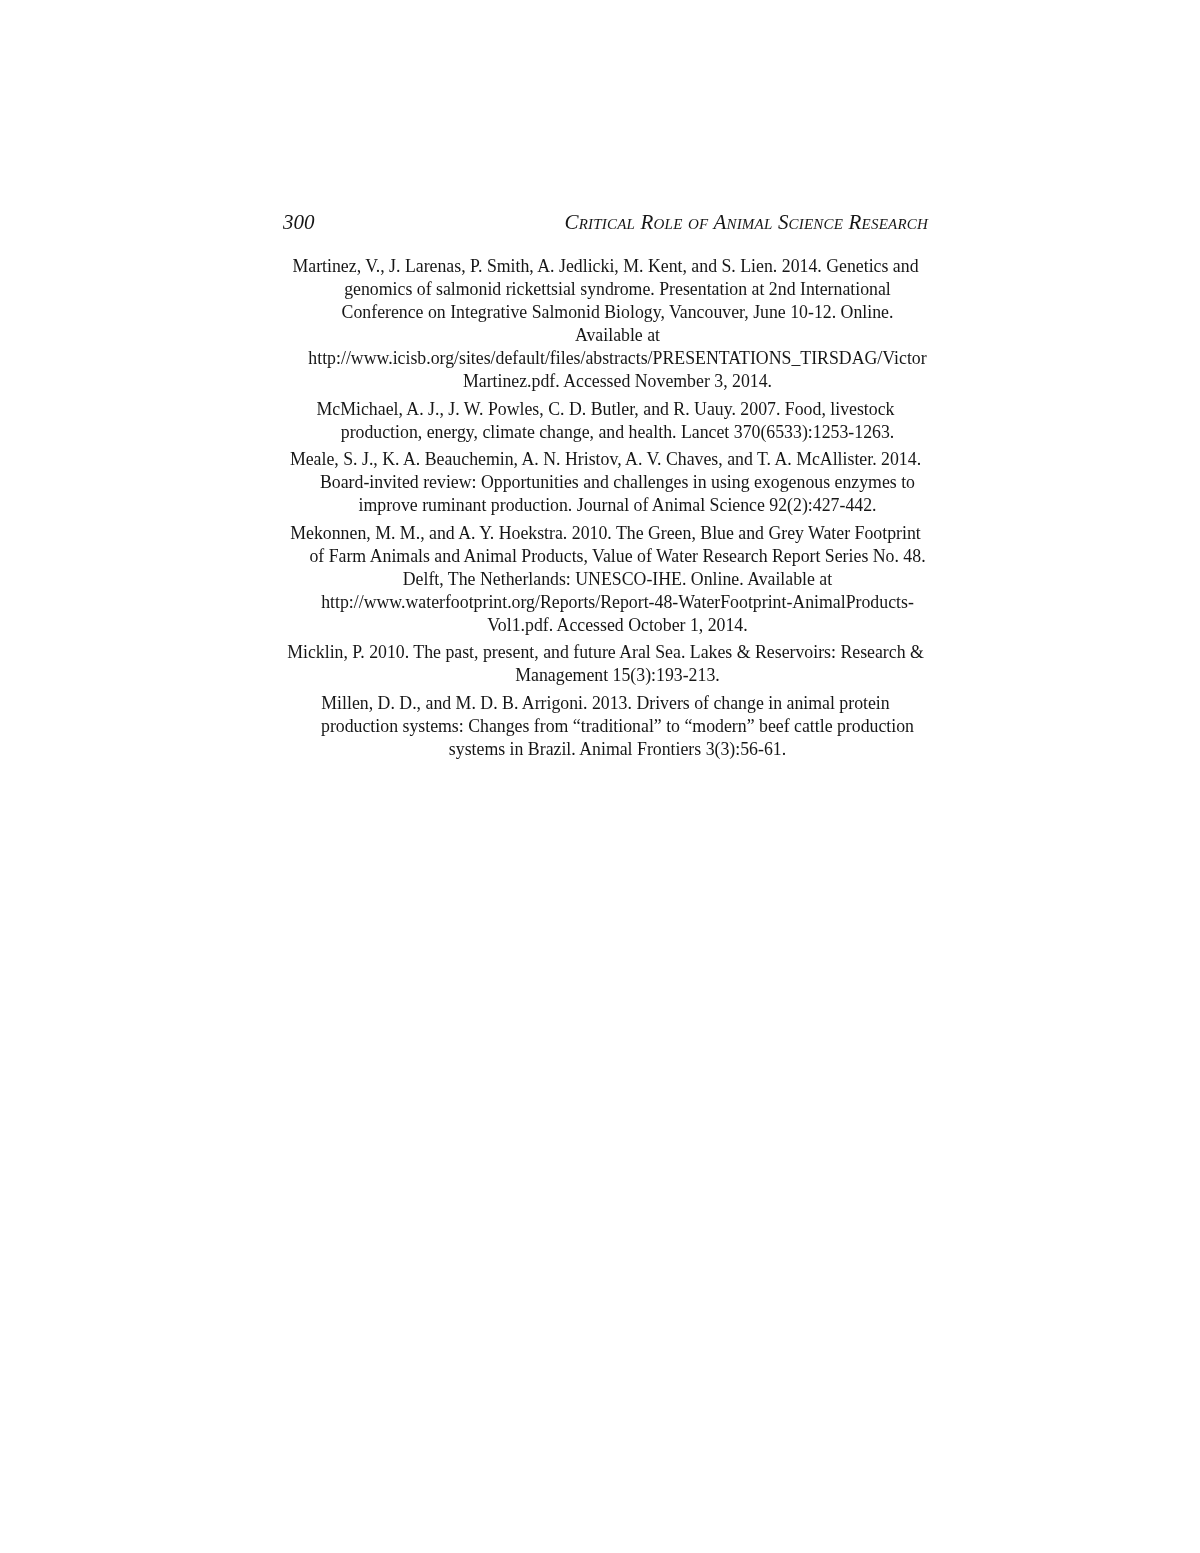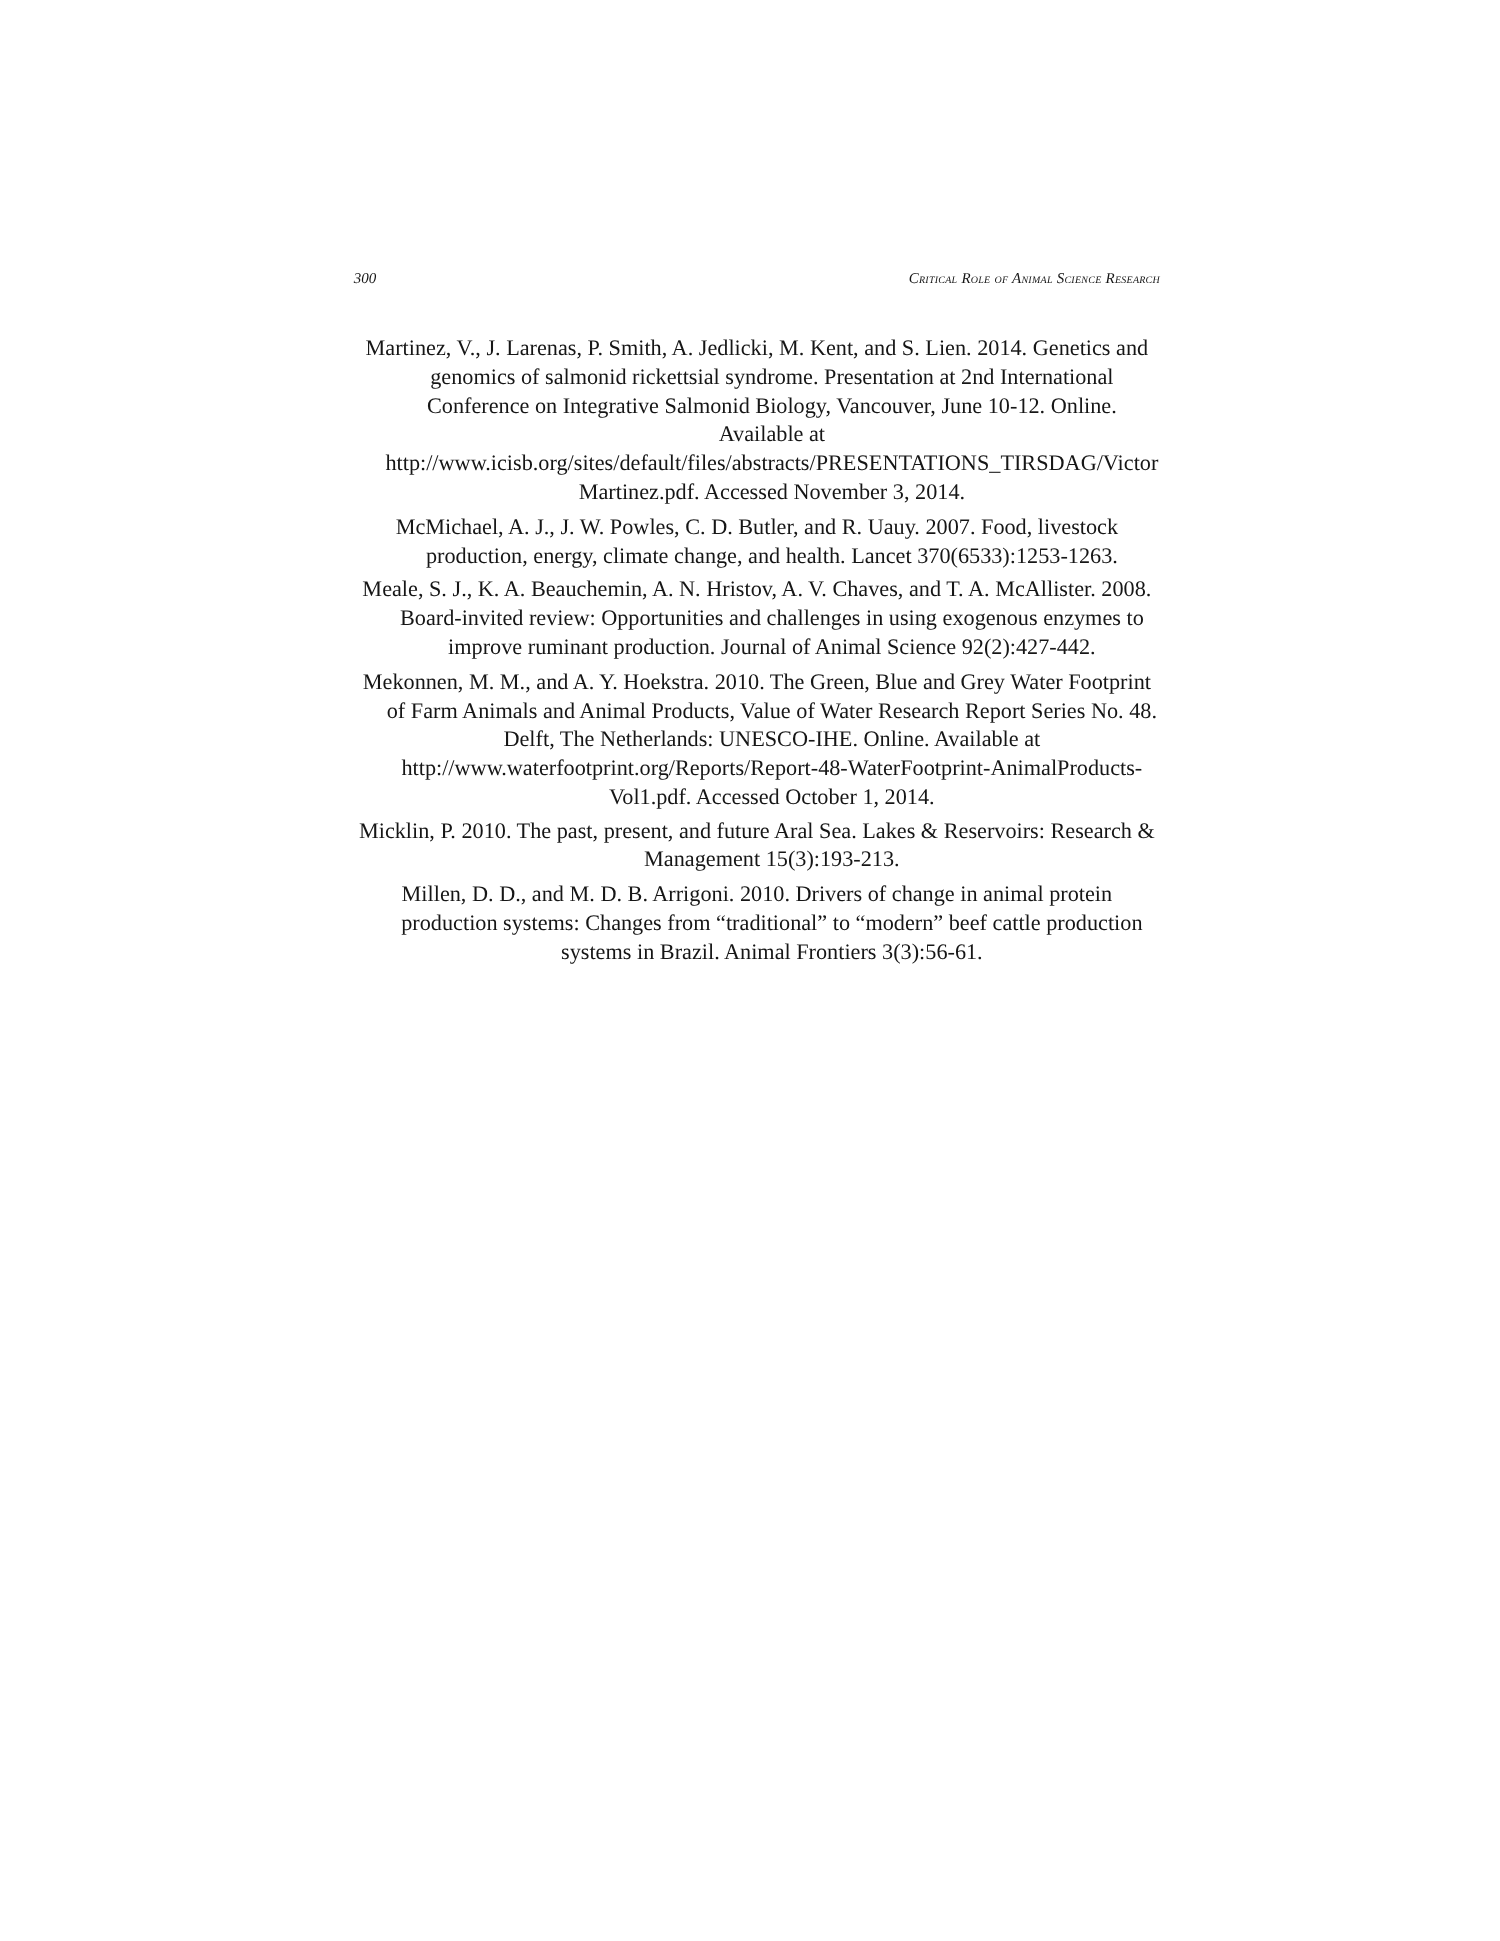--- a/index.html
+++ b/index.html
@@ -20,23 +20,23 @@
     position: absolute;
     left: 283px;
     top: 211px;
     width: 645px;
   }
   .running-header {
     display: flex;
     justify-content: space-between;
     align-items: baseline;
     font-style: italic;
-    font-size: 12px;
+    font-size: 21px;
     line-height: 23px;
-    margin-bottom: 33px;
+    margin-bottom: 21px;
   }
   .page-num {
     font-style: italic;
   }
   .running-title {
     font-variant: small-caps;
     letter-spacing: 0.2px;
   }
   .refs p.ref {
     font-size: 17.8px;
@@ -56,20 +56,20 @@
   <div class="content">
 
     <div class="running-header">
       <span class="page-num">300</span>
       <span class="running-title">Critical Role of Animal Science Research</span>
     </div>
 
     <div class="refs">
       <p class="ref">Martinez, V., J. Larenas, P. Smith, A. Jedlicki, M. Kent, and S. Lien. 2014. Genetics and genomics of salmonid rickettsial syndrome. Presentation at 2nd International Conference on Integrative Salmonid Biology, Vancouver, June 10-12. Online. Available at http://www.icisb.org/sites/default/files/abstracts/PRESENTATIONS_TIRSDAG/VictorMartinez.pdf. Accessed November 3, 2014.</p>
       <p class="ref">McMichael, A. J., J. W. Powles, C. D. Butler, and R. Uauy. 2007. Food, livestock production, energy, climate change, and health. Lancet 370(6533):1253-1263.</p>
-      <p class="ref">Meale, S. J., K. A. Beauchemin, A. N. Hristov, A. V. Chaves, and T. A. McAllister. 2008. Board-invited review: Opportunities and challenges in using exogenous enzymes to improve ruminant production. Journal of Animal Science 92(2):427-442.</p>
+      <p class="ref">Meale, S. J., K. A. Beauchemin, A. N. Hristov, A. V. Chaves, and T. A. McAllister. 2014. Board-invited review: Opportunities and challenges in using exogenous enzymes to improve ruminant production. Journal of Animal Science 92(2):427-442.</p>
       <p class="ref">Mekonnen, M. M., and A. Y. Hoekstra. 2010. The Green, Blue and Grey Water Footprint of Farm Animals and Animal Products, Value of Water Research Report Series No. 48. Delft, The Netherlands: UNESCO-IHE. Online. Available at http://www.waterfootprint.org/Reports/Report-48-WaterFootprint-AnimalProducts-Vol1.pdf. Accessed October 1, 2014.</p>
       <p class="ref">Micklin, P. 2010. The past, present, and future Aral Sea. Lakes &amp; Reservoirs: Research &amp; Management 15(3):193-213.</p>
-      <p class="ref">Millen, D. D., and M. D. B. Arrigoni. 2010. Drivers of change in animal protein production systems: Changes from “traditional” to “modern” beef cattle production systems in Brazil. Animal Frontiers 3(3):56-61.</p>
+      <p class="ref">Millen, D. D., and M. D. B. Arrigoni. 2013. Drivers of change in animal protein production systems: Changes from “traditional” to “modern” beef cattle production systems in Brazil. Animal Frontiers 3(3):56-61.</p>
     </div>
 
   </div>
 </div>
 
 </body></html>

